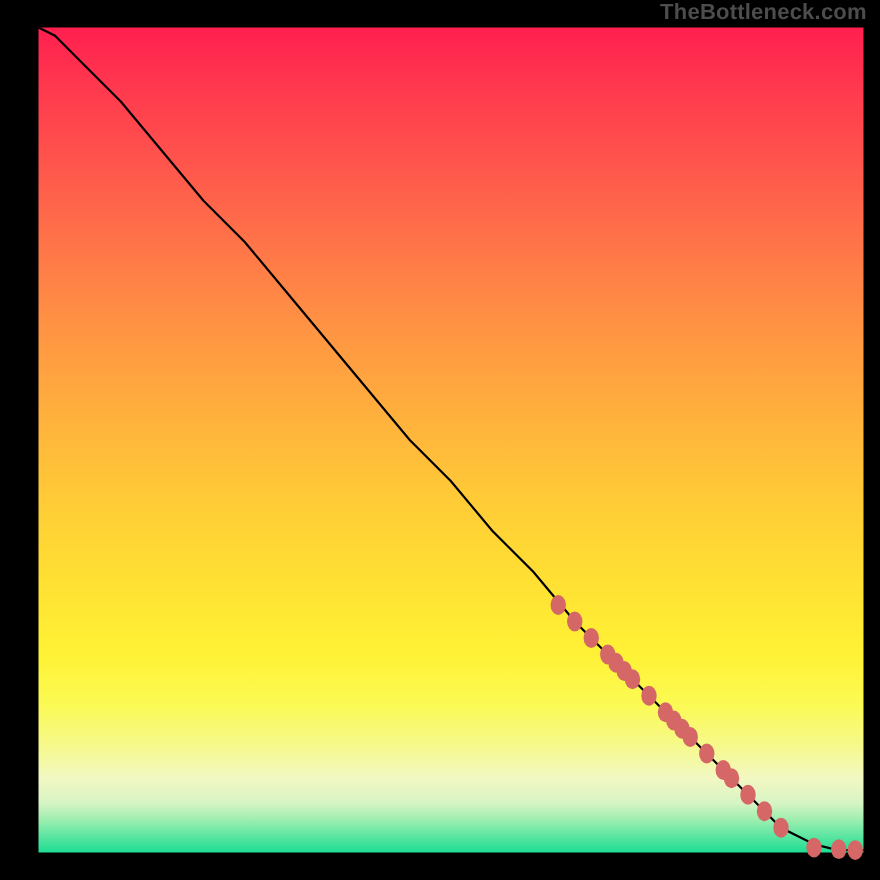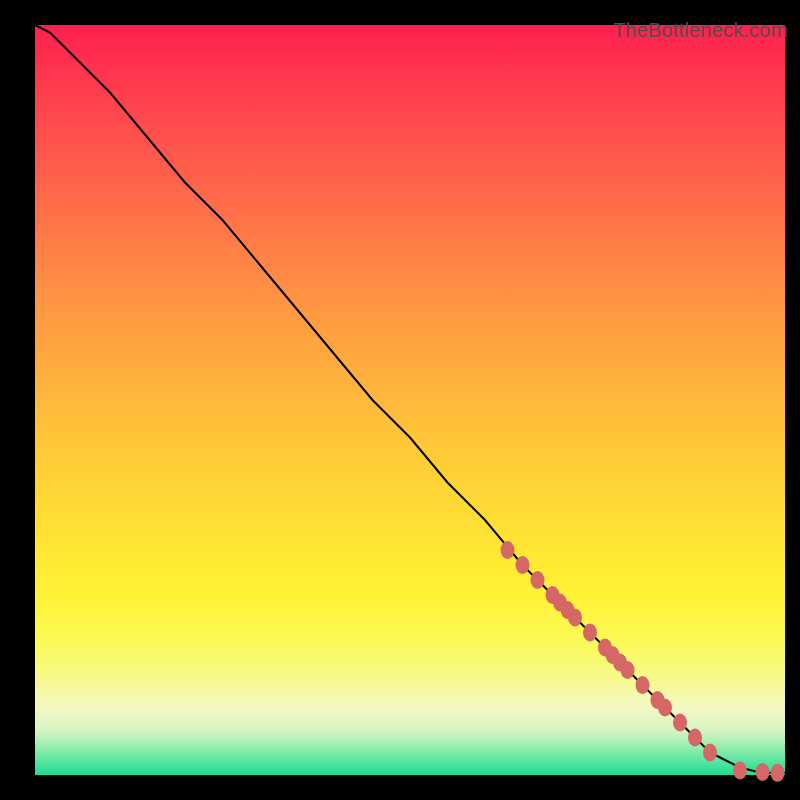--- a/index.html
+++ b/index.html
@@ -37,25 +37,25 @@
       #f6f98a 87%,
       #f2f8c3 91%,
       #d7f4c4 94%,
       #9eeeb0 96%,
       #5ce6a1 98%,
       #1edc93 100%
     );
   }
   .attr {
     position: absolute;
-    top: 19px;
+    top: 0;
     right: 12px;
     color: #4d4d4d;
     font-size: 20px;
-    font-weight: 400;
+    font-weight: 700;
     letter-spacing: 0.2px;
   }
   svg.overlay {
     position: absolute;
     left: 0;
     top: 0;
     width: 750px;
     height: 750px;
     overflow: visible;
   }

